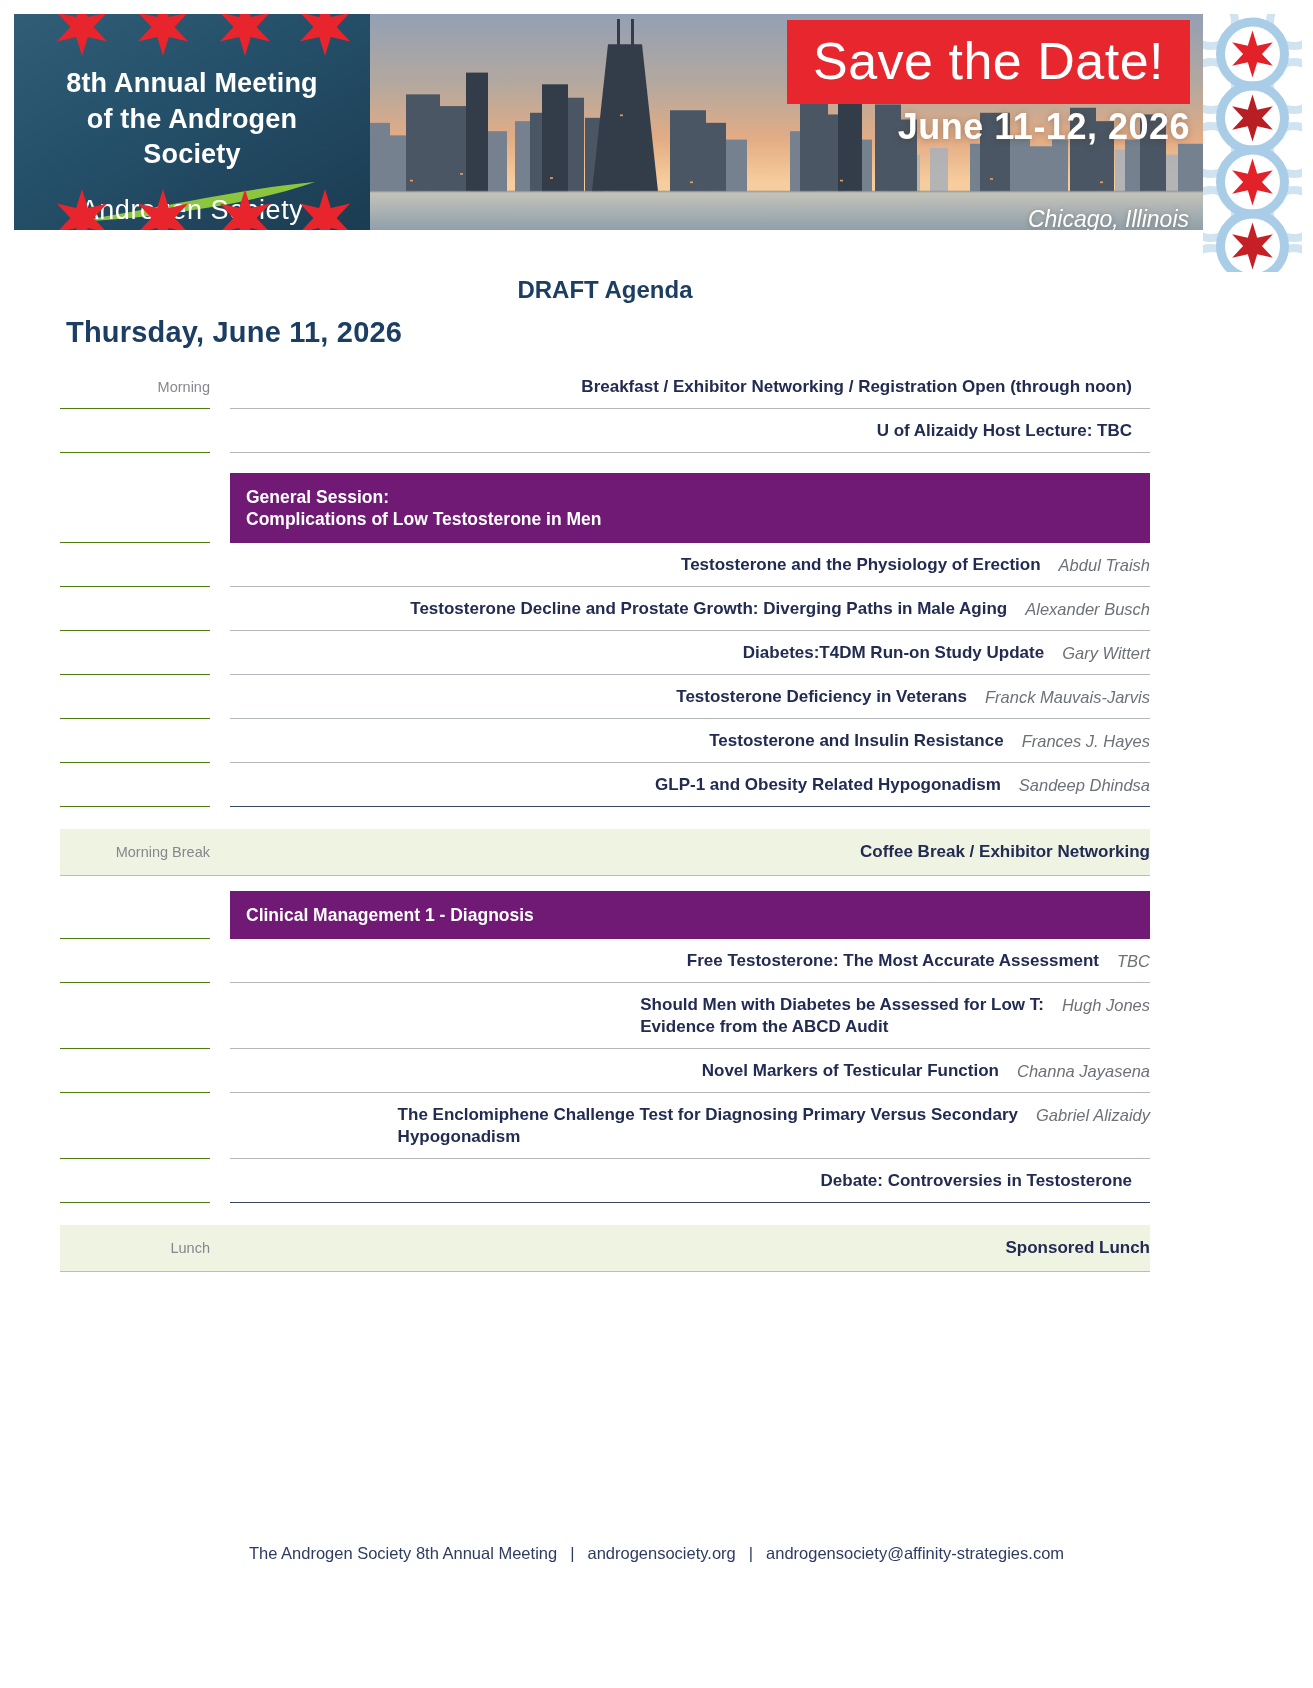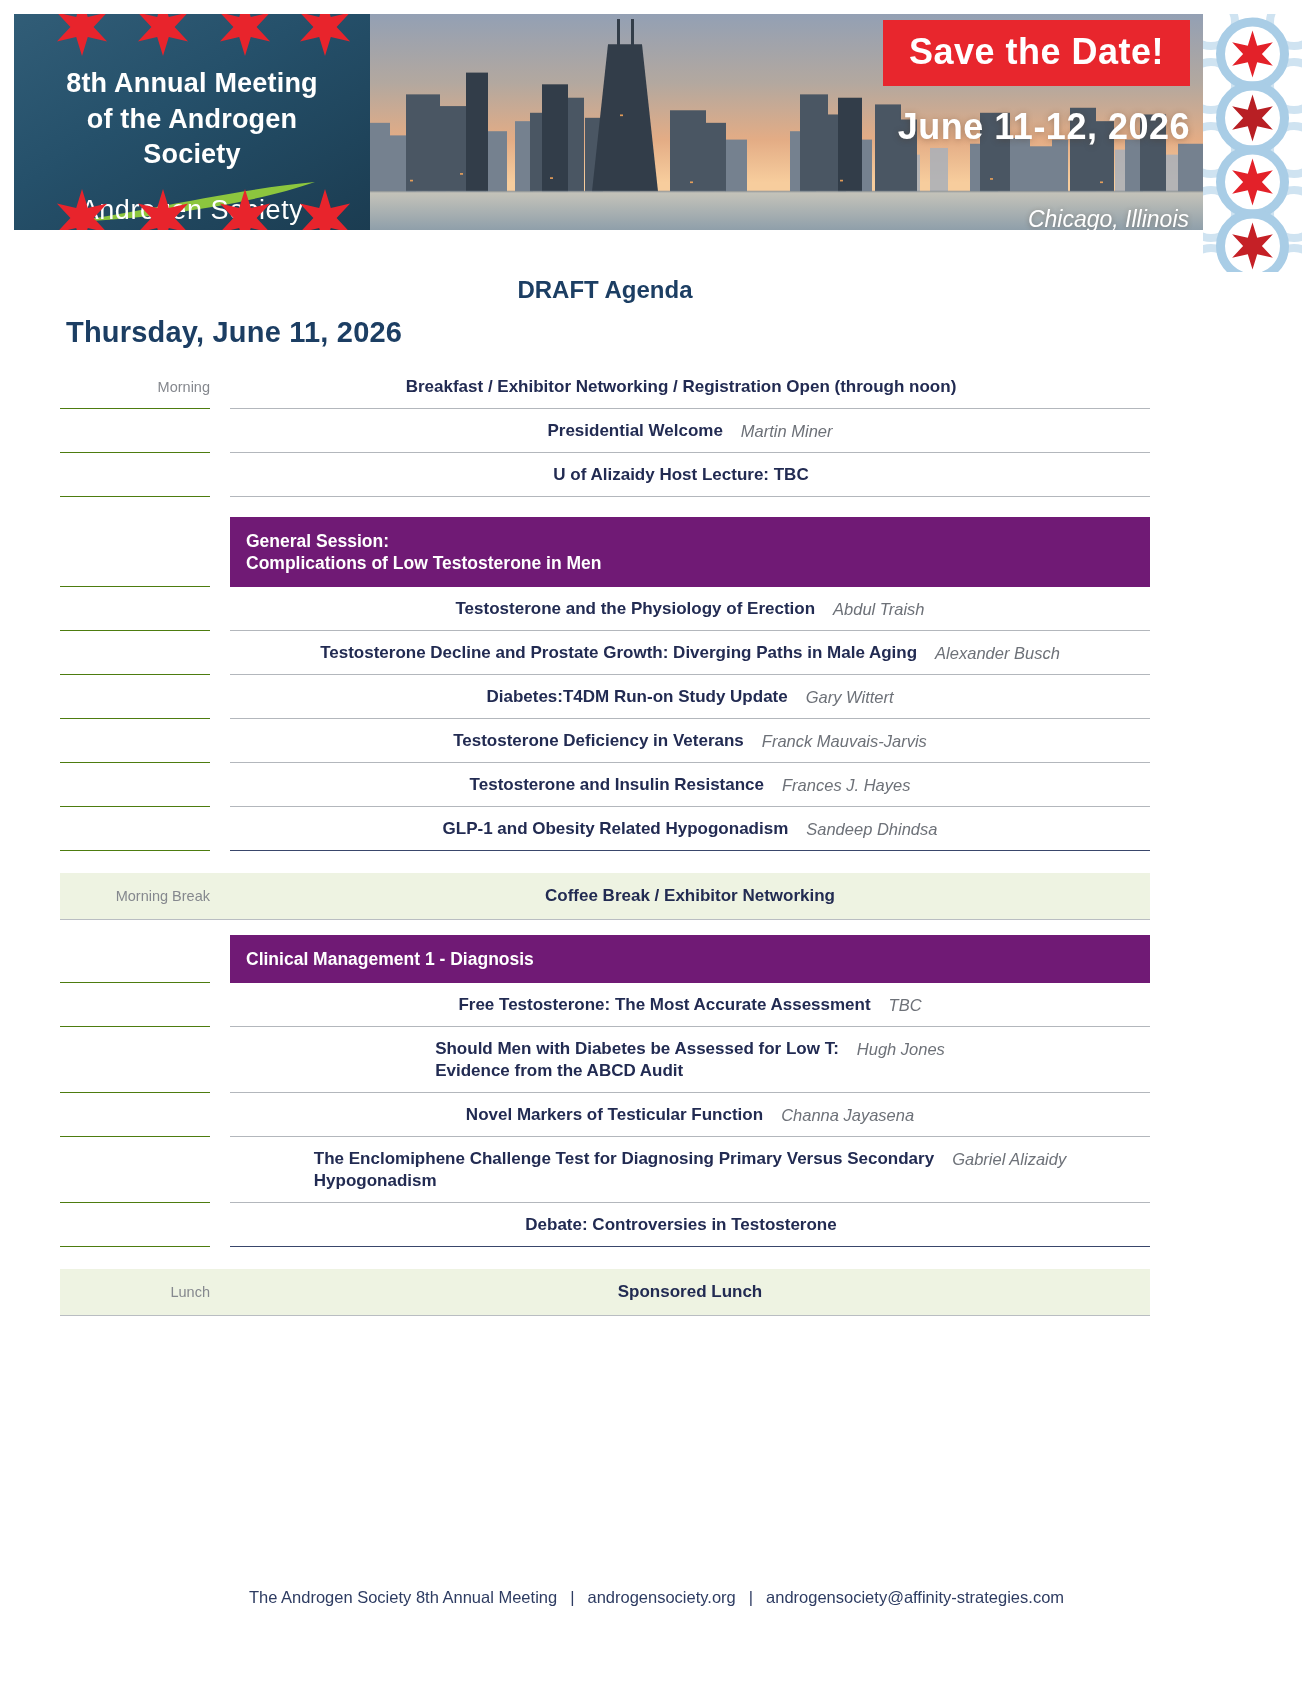--- a/index.html
+++ b/index.html
@@ -21,21 +21,21 @@
   .logo{position:relative;display:inline-block;margin-top:22px;}
   .swoosh{position:absolute;left:-16px;top:-15px;width:252px;height:46px;pointer-events:none;}
   .logo-text{position:relative;font-size:27px;font-weight:400;letter-spacing:.6px;}
   .star{position:absolute;width:58px;height:58px;}
   .star.top{top:-16px;}
   .star.bot{bottom:-17px;}
   .banner-photo{position:relative;flex:1;overflow:hidden;}
   .skyline{position:absolute;left:0;top:0;width:100%;height:100%;}
   .save-date{
     position:absolute;top:6px;right:13px;background:#e8262d;color:#fff;
-    font-weight:700;font-size:36px;letter-spacing:.5px;padding:11px 26px 13px;
+    font-weight:400;font-size:52px;letter-spacing:.5px;padding:11px 26px 13px;
   }
   .date-line{
     position:absolute;top:92px;right:13px;color:#fff;font-weight:700;font-size:36px;
     letter-spacing:.5px;text-shadow:0 1px 6px rgba(70,45,25,.35);
   }
   .location-line{
     position:absolute;top:144px;right:14px;color:#fff;font-style:italic;font-size:23px;
     text-shadow:0 1px 5px rgba(70,45,25,.35);
     margin-top:48px;
   }
@@ -45,21 +45,21 @@
   .agenda-title{margin:46px 0 0 60px;width:1090px;text-align:center;font-size:24px;font-weight:700;color:#1c3e63;}
   .day-heading{margin:12px 0 0 66px;font-size:29px;font-weight:700;color:#1c3e63;letter-spacing:.2px;}
   .table{margin:16px 0 0 60px;width:1090px;color:#222b52;}
   .row{display:flex;align-items:stretch;}
   .c-label{
     width:150px;flex:0 0 150px;text-align:right;color:#85888e;font-size:14.5px;line-height:22px;
     padding:11px 0 10px;border-bottom:1px solid #4d7c0f;
   }
   .c-gap{width:20px;flex:0 0 20px;}
   .c-main{
-    flex:1;display:flex;justify-content:center;align-items:flex-start;
+    flex:1;display:flex;justify-content:flex-end;align-items:flex-start;
     padding:11px 0 10px;border-bottom:1px solid #b3b7bc;
   }
   .row-title{font-size:17px;font-weight:700;line-height:22px;white-space:pre-line;max-width:770px;}
   .row-speaker{font-size:16.5px;font-style:italic;color:#6d7178;line-height:22px;text-align:right;flex-shrink:0;padding-left:18px;}
   .band-row .c-main{border-bottom:none;padding:0;}
   .band{
     flex:1;background:#701a75;color:#fff;font-weight:700;font-size:17.5px;line-height:22px;
     padding:13px 14px 13px 16px;white-space:pre-line;
   }
   .break-row{background:#eef3e2;border-bottom:1px solid #b9bdc2;}
@@ -254,28 +254,20 @@
 
     <div class="row">
       <div class="c-label">Morning</div>
         <div class="c-gap"></div>
       <div class="c-main">
         <div class="row-title">Breakfast / Exhibitor Networking / Registration Open (through noon)</div>
         <div class="row-speaker"></div>
       </div>
     </div>
 
-    <div class="row">
-      <div class="c-label"></div>
-        <div class="c-gap"></div>
-      <div class="c-main">
-        <div class="row-title">Presidential Welcome</div>
-        <div class="row-speaker">Martin Miner</div>
-      </div>
-    </div>
 
     <div class="row">
       <div class="c-label"></div>
         <div class="c-gap"></div>
       <div class="c-main">
         <div class="row-title">U of Alizaidy Host Lecture: TBC</div>
         <div class="row-speaker"></div>
       </div>
     </div>
 

